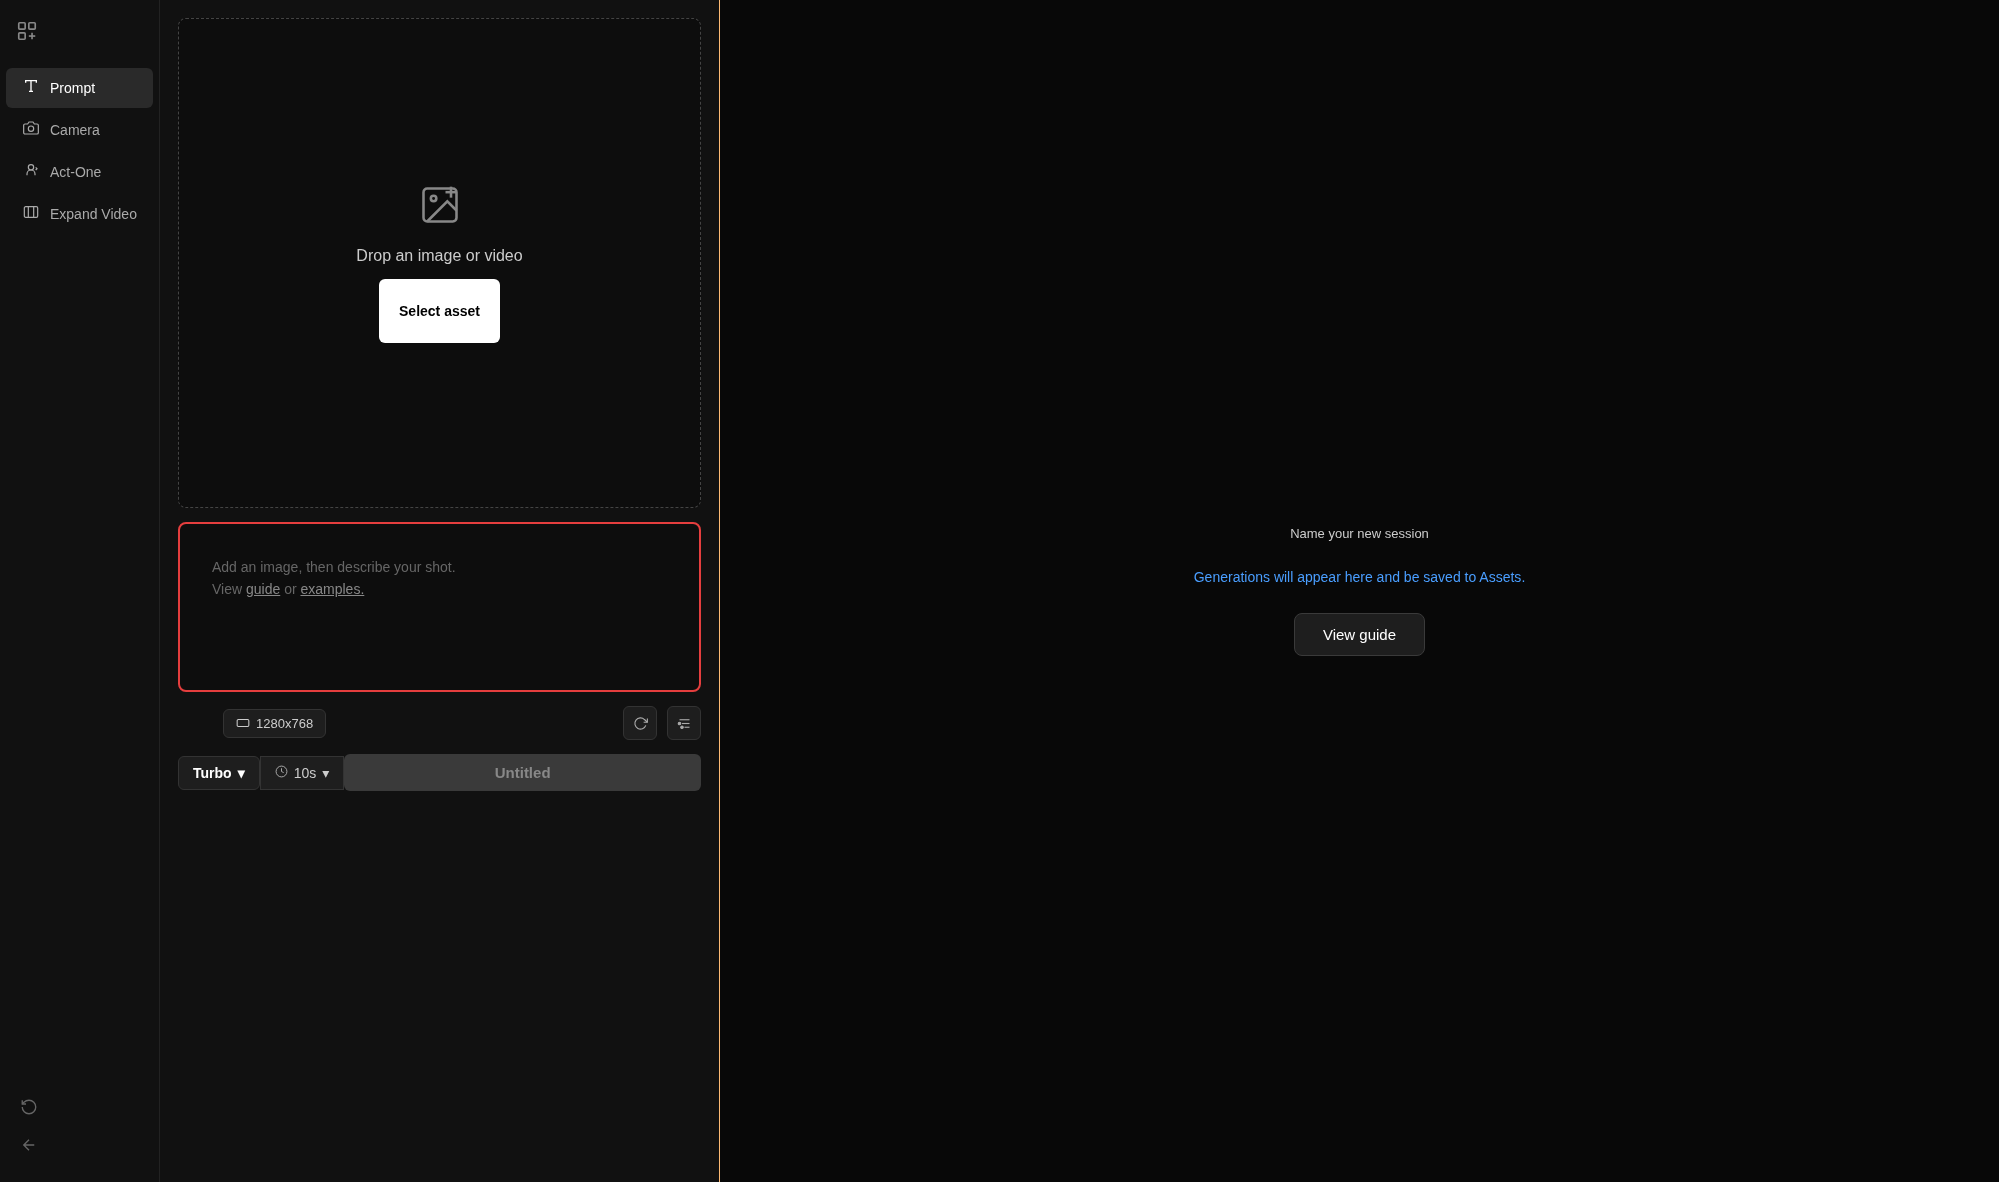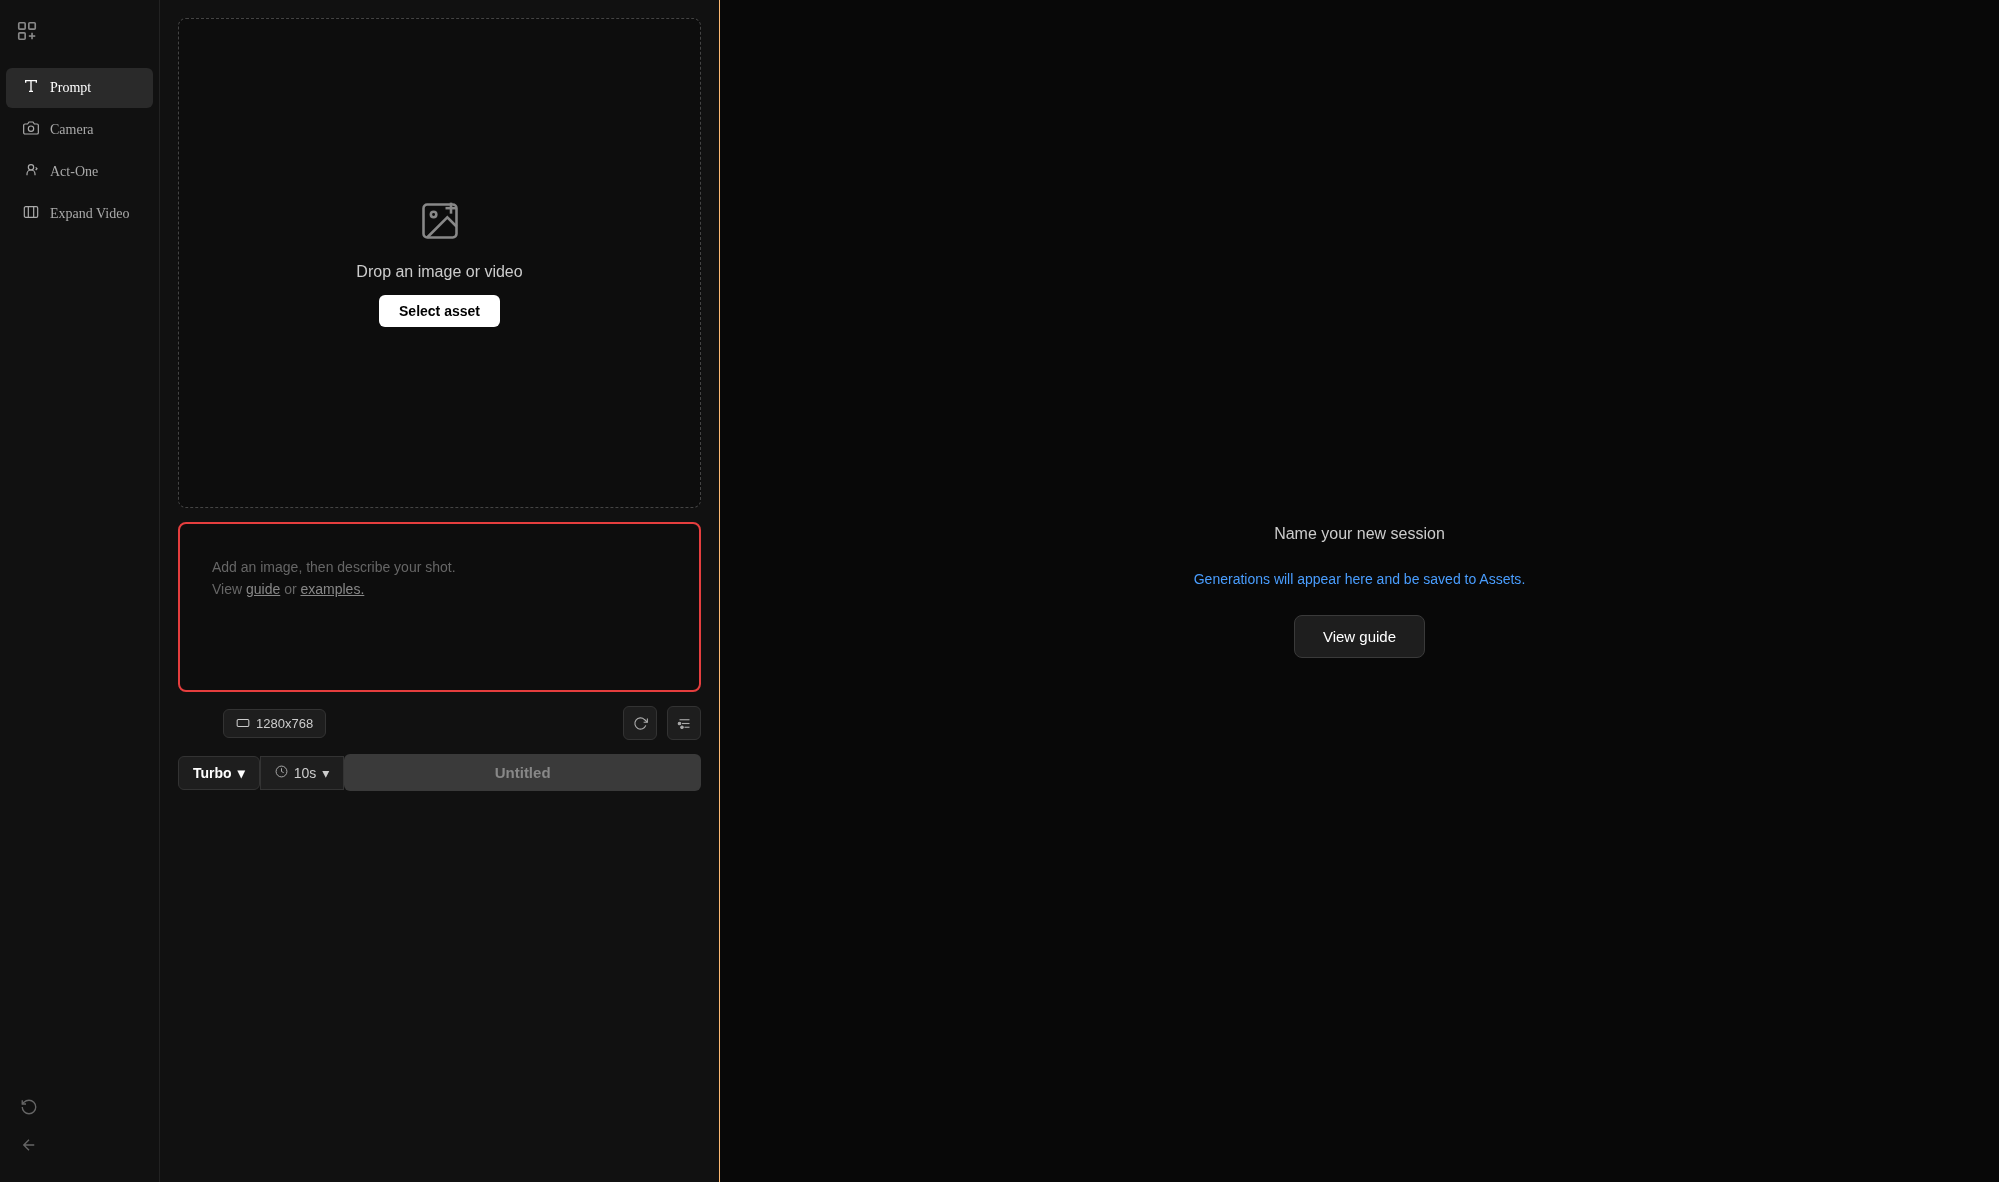--- a/index.html
+++ b/index.html
@@ -34,21 +34,20 @@
     .sidebar-item {
       display: flex;
       align-items: center;
       gap: 10px;
       padding: 10px 16px;
       cursor: pointer;
       font-size: 14px;
       color: #aaa;
       border-radius: 6px;
       margin: 1px 6px;
-      font-family: Liberation Serif, serif;
     }
     .sidebar-item.active {
       background: #2a2a2a;
       color: #fff;
     }
     .sidebar-item-icon {
       font-size: 16px;
       width: 18px;
       text-align: center;
       flex-shrink: 0;
@@ -97,21 +96,21 @@
       line-height: 1;
     }
     .drop-text {
       font-size: 16px;
       color: #ccc;
     }
     .select-asset-btn {
       background: #fff;
       color: #000;
       border: none;
-      padding: 8px 20px;
+      padding: 24px 20px;
       border-radius: 6px;
       font-size: 14px;
       font-weight: 600;
       cursor: pointer;
     }
 
     
     .prompt-area {
       margin: 14px 18px 0 18px;
       border: 2px solid #e53e3e;
@@ -214,21 +213,21 @@
     .main-content {
       flex: 1;
       background: #080808;
       display: flex;
       flex-direction: column;
       align-items: center;
       justify-content: center;
       gap: 28px;
     }
     .session-title {
-      font-size: 16px;
+      font-size: 13px;
       color: #ccc;
       font-weight: 400;
     }
     .session-input-wrapper {
       width: 680px;
       position: relative;
     }
     .session-input {
       width: 100%;
       background: #111;

